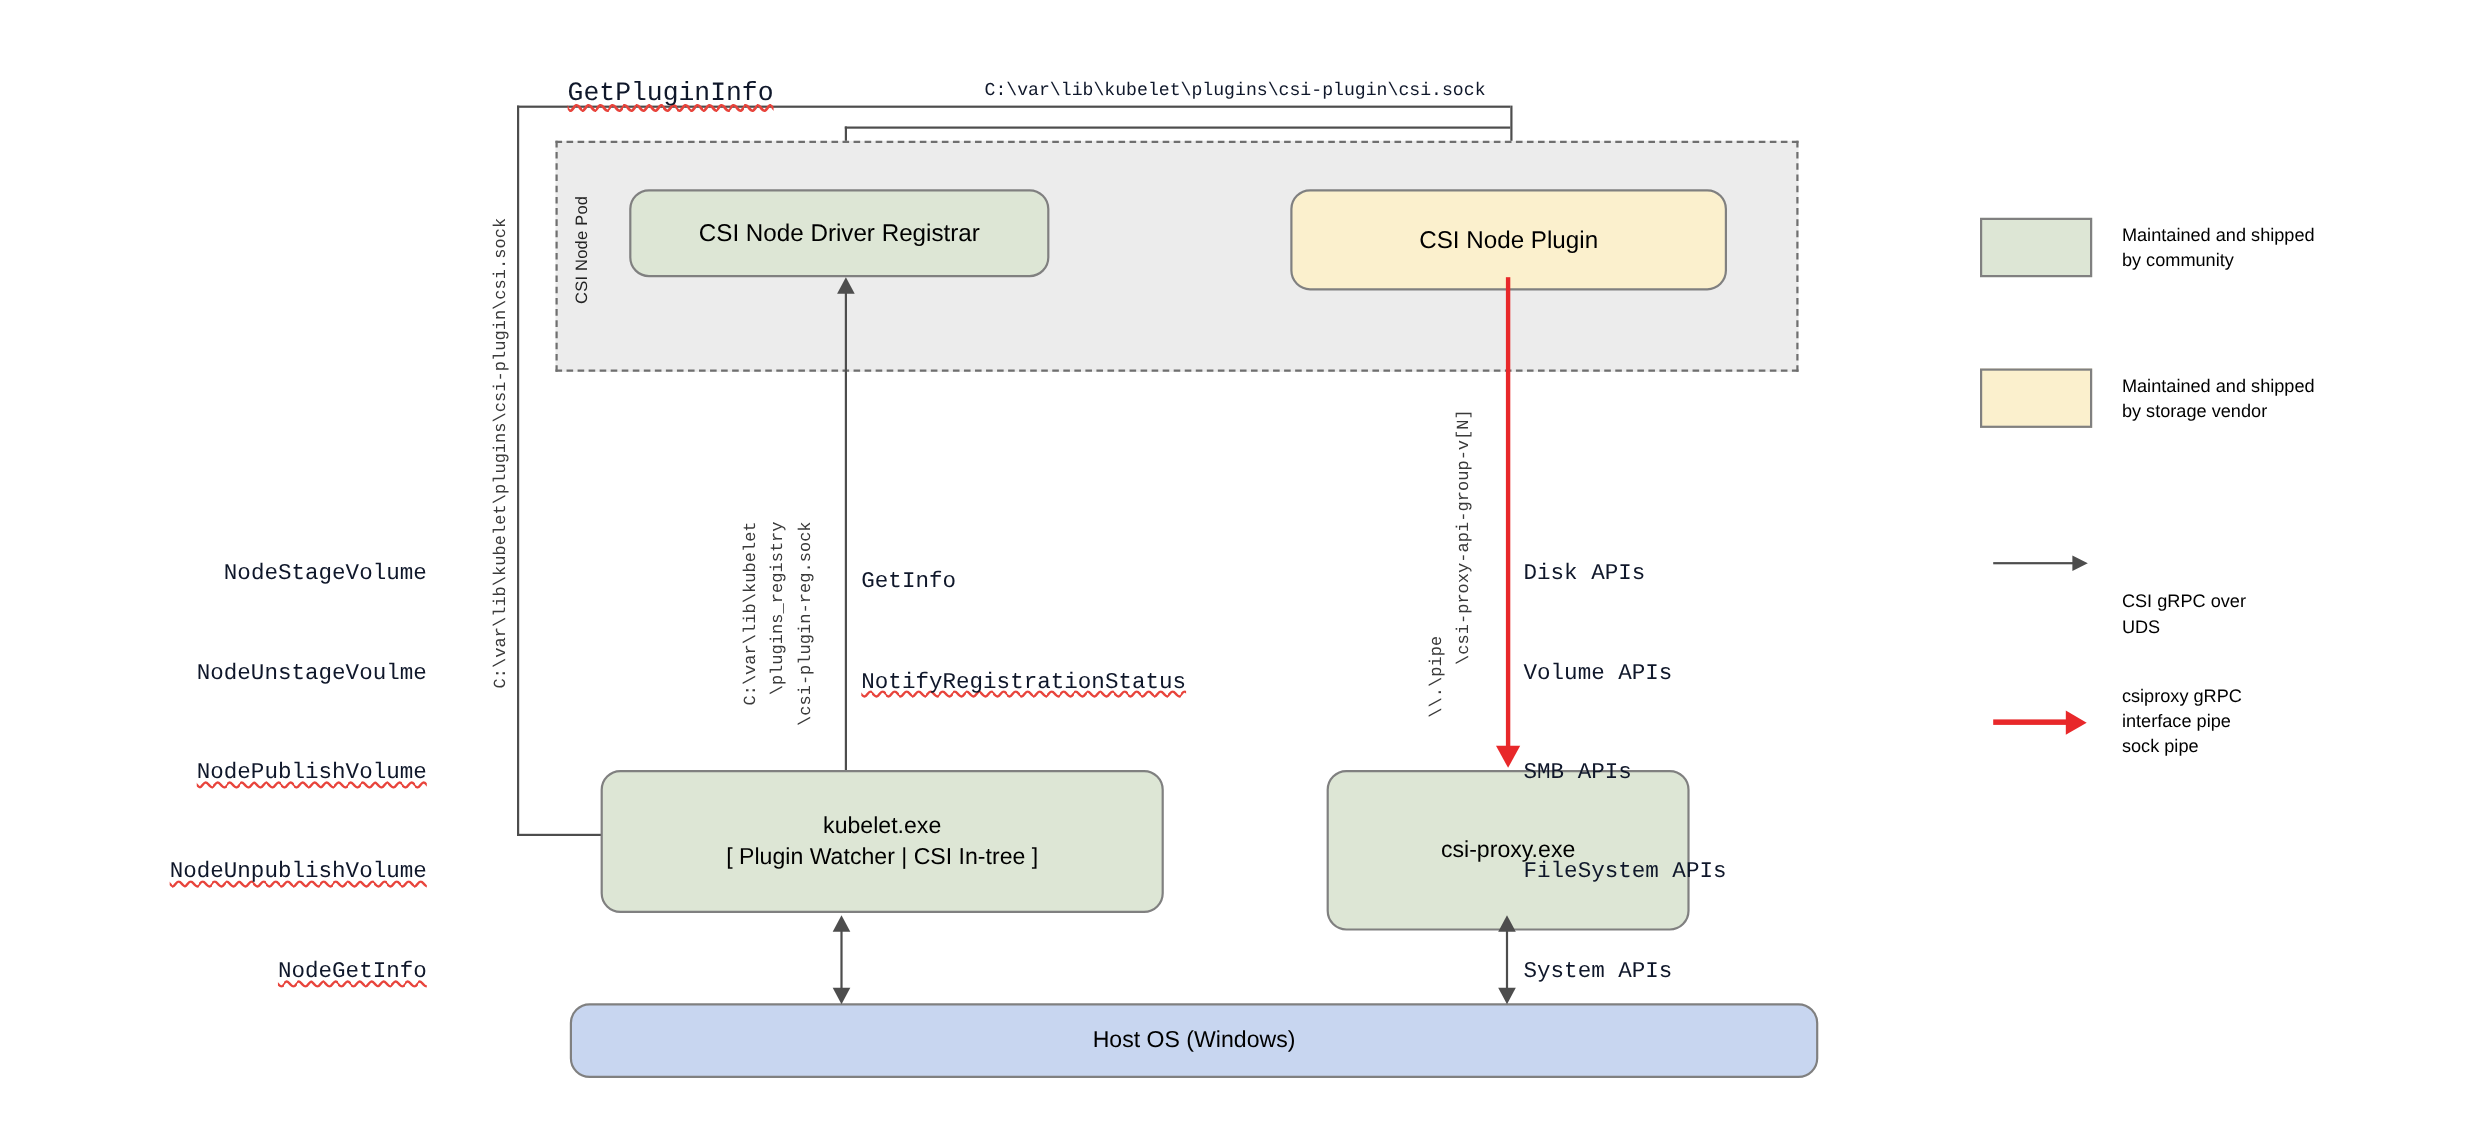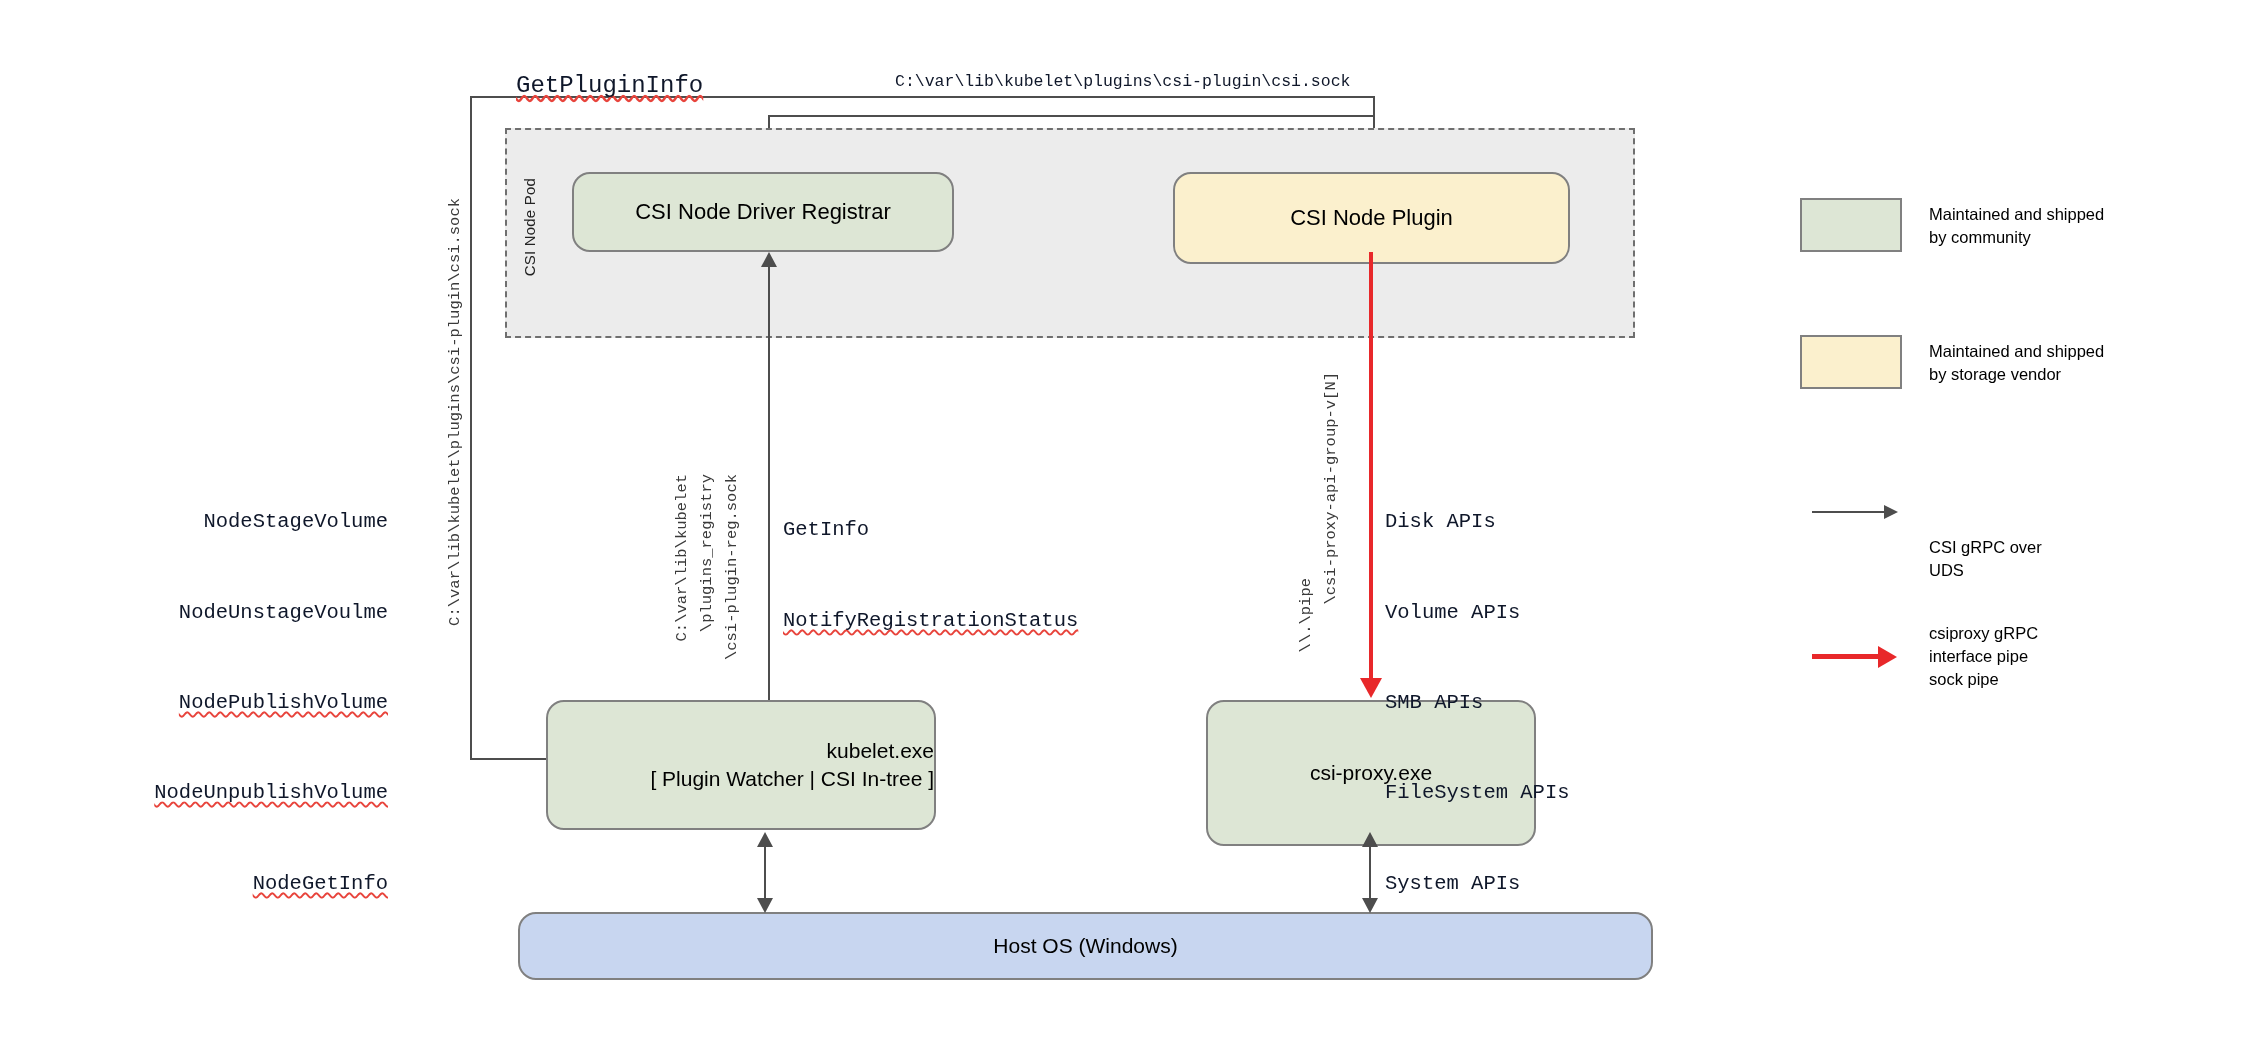--- a/index.html
+++ b/index.html
@@ -73,22 +73,22 @@
   <div id="pod-label" style="left:521px;top:178px;">CSI Node Pod</div>
 
   <div class="box" style="left:572px;top:172px;width:382px;height:80px;background:#dde6d5;font-size:22px;">
     <span>CSI Node Driver Registrar</span>
   </div>
 
   <div class="box" style="left:1173px;top:172px;width:397px;height:92px;background:#fbf0cd;font-size:22px;">
     <span>CSI Node Plugin</span>
   </div>
 
-  <div class="box" style="left:546px;top:700px;width:390px;height:130px;background:#dde6d5;font-size:21px;
-              flex-direction:column;align-items:flex-end;">
+  <div class="box" style="left:546px;top:700px;width:512px;height:130px;background:#dde6d5;font-size:21px;
+              flex-direction:column;">
     <span>kubelet.exe</span>
     <span>[ Plugin Watcher | CSI In-tree ]</span>
   </div>
 
   <div class="box" style="left:1206px;top:700px;width:330px;height:146px;background:#dde6d5;font-size:21px;">
     <span>csi-proxy.exe</span>
   </div>
 
   <div class="box" style="left:518px;top:912px;width:1135px;height:68px;background:#c8d6f0;font-size:21px;">
     <span>Host OS (Windows)</span>

